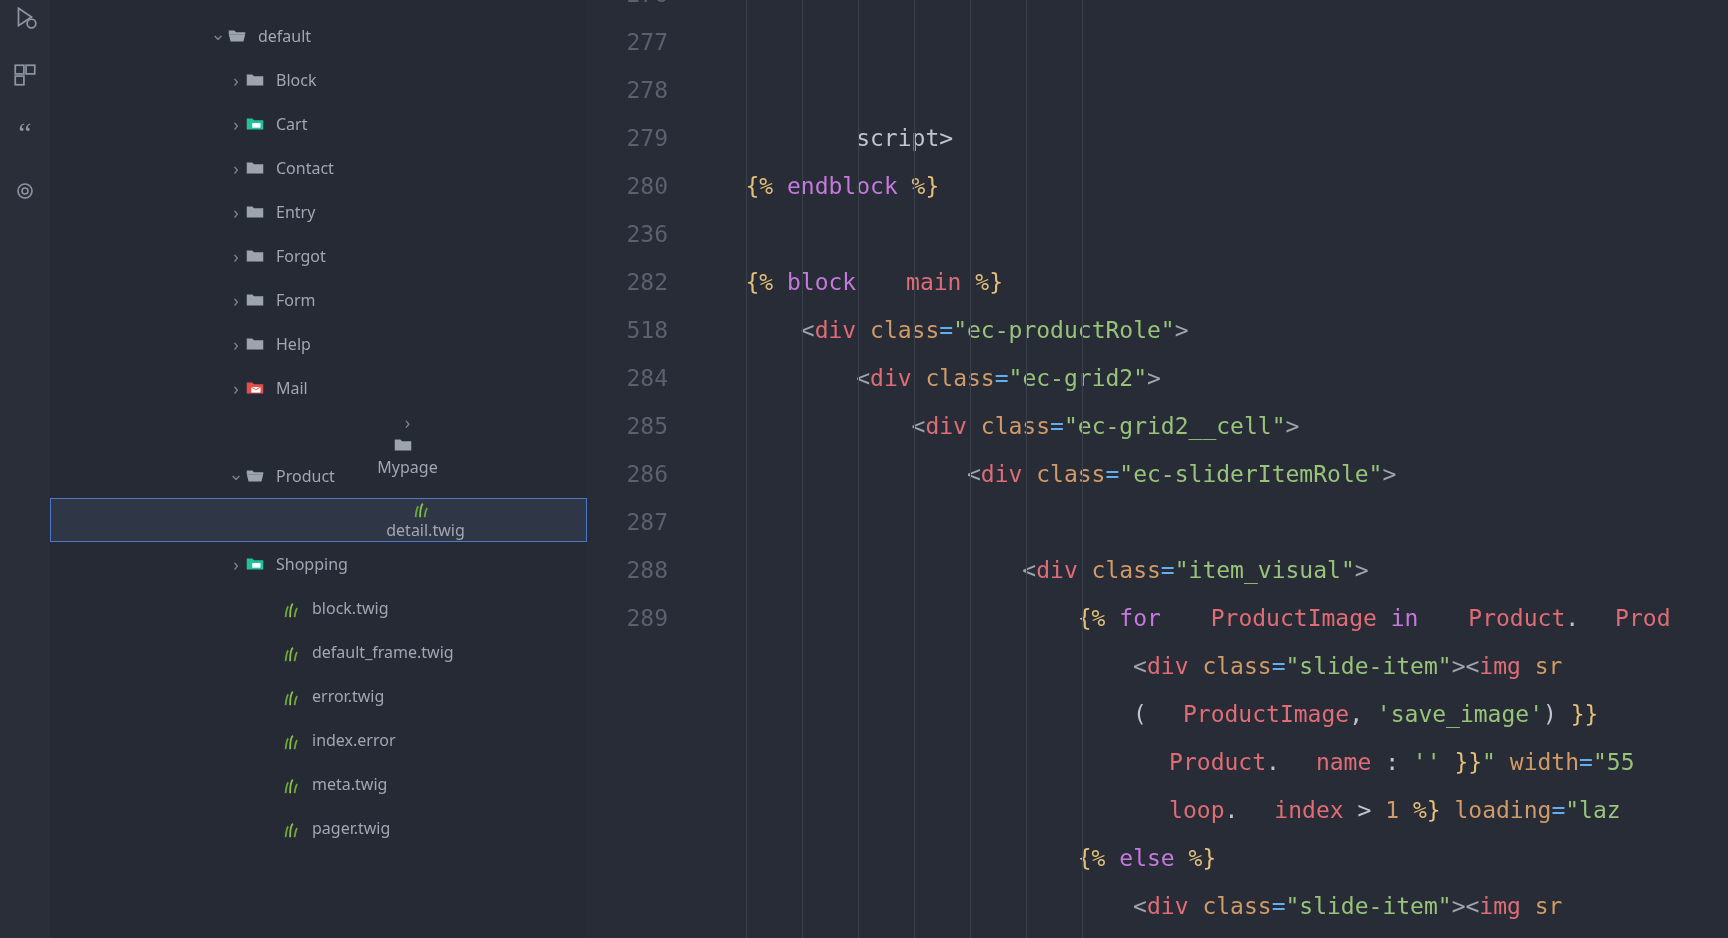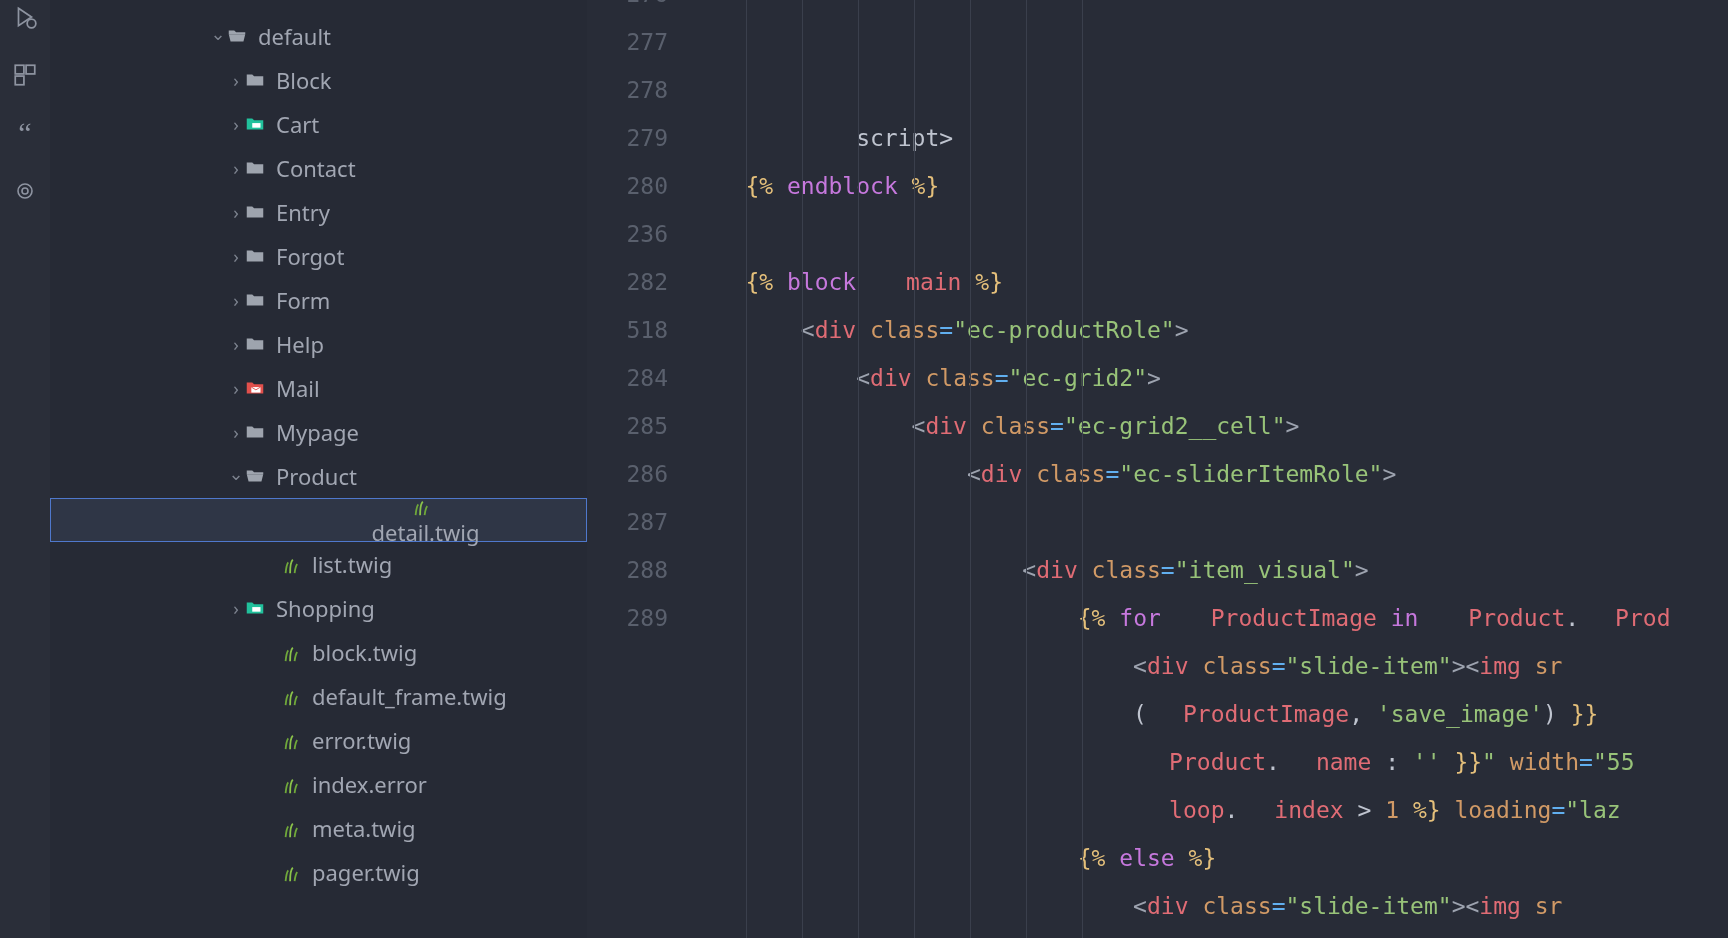--- a/index.html
+++ b/index.html
@@ -1,21 +1,21 @@
 <!DOCTYPE html>
 <html><head>
 <meta charset="utf-8">
 <style>
   * { margin:0; padding:0; box-sizing:border-box; }
   body { background:#262a35; color:#ccc; font-family:ui-monospace,Menlo,Consolas,monospace; width:1728px; height:938px; overflow:hidden; }
   .app { display:flex; height:100%; }
   .activity { width:50px; background:#2a2e39; display:flex; flex-direction:column; align-items:center; gap:30px; padding-top:3px; }
   .activity .ic { width:28px; height:28px; display:flex; align-items:center; justify-content:center; color:#8e94a1; }
   .activity svg { stroke:#8e94a1; fill:none; stroke-width:1.6; }
-  .sidebar { width:537px; background:#262a35; padding-top:14px; font-family:-apple-system,system-ui,sans-serif; font-size:22px; color:#a1a6b2; }
+  .sidebar { width:537px; background:#262a35; padding-top:14px; font-family:-apple-system,system-ui,sans-serif; font-size:16px; color:#a1a6b2; }
   .node { display:flex; align-items:center; height:44px; cursor:pointer; }
   .node.selected { background:#2f3646; border:1px solid #4f78cc;flex-direction:column; }
   .chev { width:16px; display:flex; justify-content:center; color:#7d838f; font-size:18px; }
   .chev.down::before { content:"⌄"; position:relative; top:-3px; }
   .chev.right::before { content:"›"; }
   .ico { width:22px; height:22px; margin-right:10px; display:flex; align-items:center; justify-content:center; }
   .ico.folder-open svg, .ico.folder svg { fill:#9ea4ae; }
   .ico.cart svg { fill:#21c19c; }
   .ico.mail svg { fill:#e2504c; }
   .twig-ico { width:22px; height:22px; margin-right:10px; display:flex; align-items:flex-end; justify-content:center; }
@@ -143,21 +143,21 @@
           <span class="chev right"></span>
           <span class="ico mail">
             <svg viewBox="0 0 24 24" width="22" height="22">
               <path d="M3 6h6l2 2h10v10H3z"></path>
               <rect x="8" y="11" width="10" height="6" fill="#fff"></rect>
               <path d="M8 11l5 3 5-3" stroke="#e2504c" fill="none"></path>
             </svg>
           </span>
           <span>Mail</span>
         </div>
-        <div class="node" style="padding-left: 178px;">
+        <div class="node" style="padding-left: 178px; flex-direction: column;">
           <span class="chev right"></span>
           <span class="ico folder">
             <svg viewBox="0 0 24 24" width="22" height="22">
               <path d="M3 6h6l2 2h10v10H3z"></path>
             </svg>
           </span>
           <span>Mypage</span>
         </div>
         <div class="node" style="padding-left: 178px;">
           <span class="chev down"></span>
@@ -172,31 +172,20 @@
         <div class="node selected" style="padding-left: 214px;">
           <span class="chev "></span>
           <span class="twig-ico">
             <svg viewBox="0 0 20 20" width="18" height="18">
               <path d="M4 18 Q5 8 7 6" stroke="#6fa83a" stroke-width="2" fill="none"></path>
               <path d="M9 18 Q9 6 12 3" stroke="#8bc34a" stroke-width="2" fill="none"></path>
               <path d="M14 18 Q15 10 17 8" stroke="#6fa83a" stroke-width="2" fill="none"></path>
             </svg>
           </span>
           <span>detail.twig</span>
-        </div>
-        <div class="node" style="padding-left: 214px;">
-          <span class="chev "></span>
-          <span class="twig-ico">
-            <svg viewBox="0 0 20 20" width="18" height="18">
-              <path d="M4 18 Q5 8 7 6" stroke="#6fa83a" stroke-width="2" fill="none"></path>
-              <path d="M9 18 Q9 6 12 3" stroke="#8bc34a" stroke-width="2" fill="none"></path>
-              <path d="M14 18 Q15 10 17 8" stroke="#6fa83a" stroke-width="2" fill="none"></path>
-            </svg>
-          </span>
-          <span>list.twig</span>
         </div>
         <div class="node" style="padding-left: 178px;">
           <span class="chev right"></span>
           <span class="ico cart">
             <svg viewBox="0 0 24 24" width="22" height="22">
               <path d="M3 6h6l2 2h10v10H3z"></path>
               <rect x="9" y="11" width="9" height="5" fill="#fff"></rect>
             </svg>
           </span>
           <span>Shopping</span>

